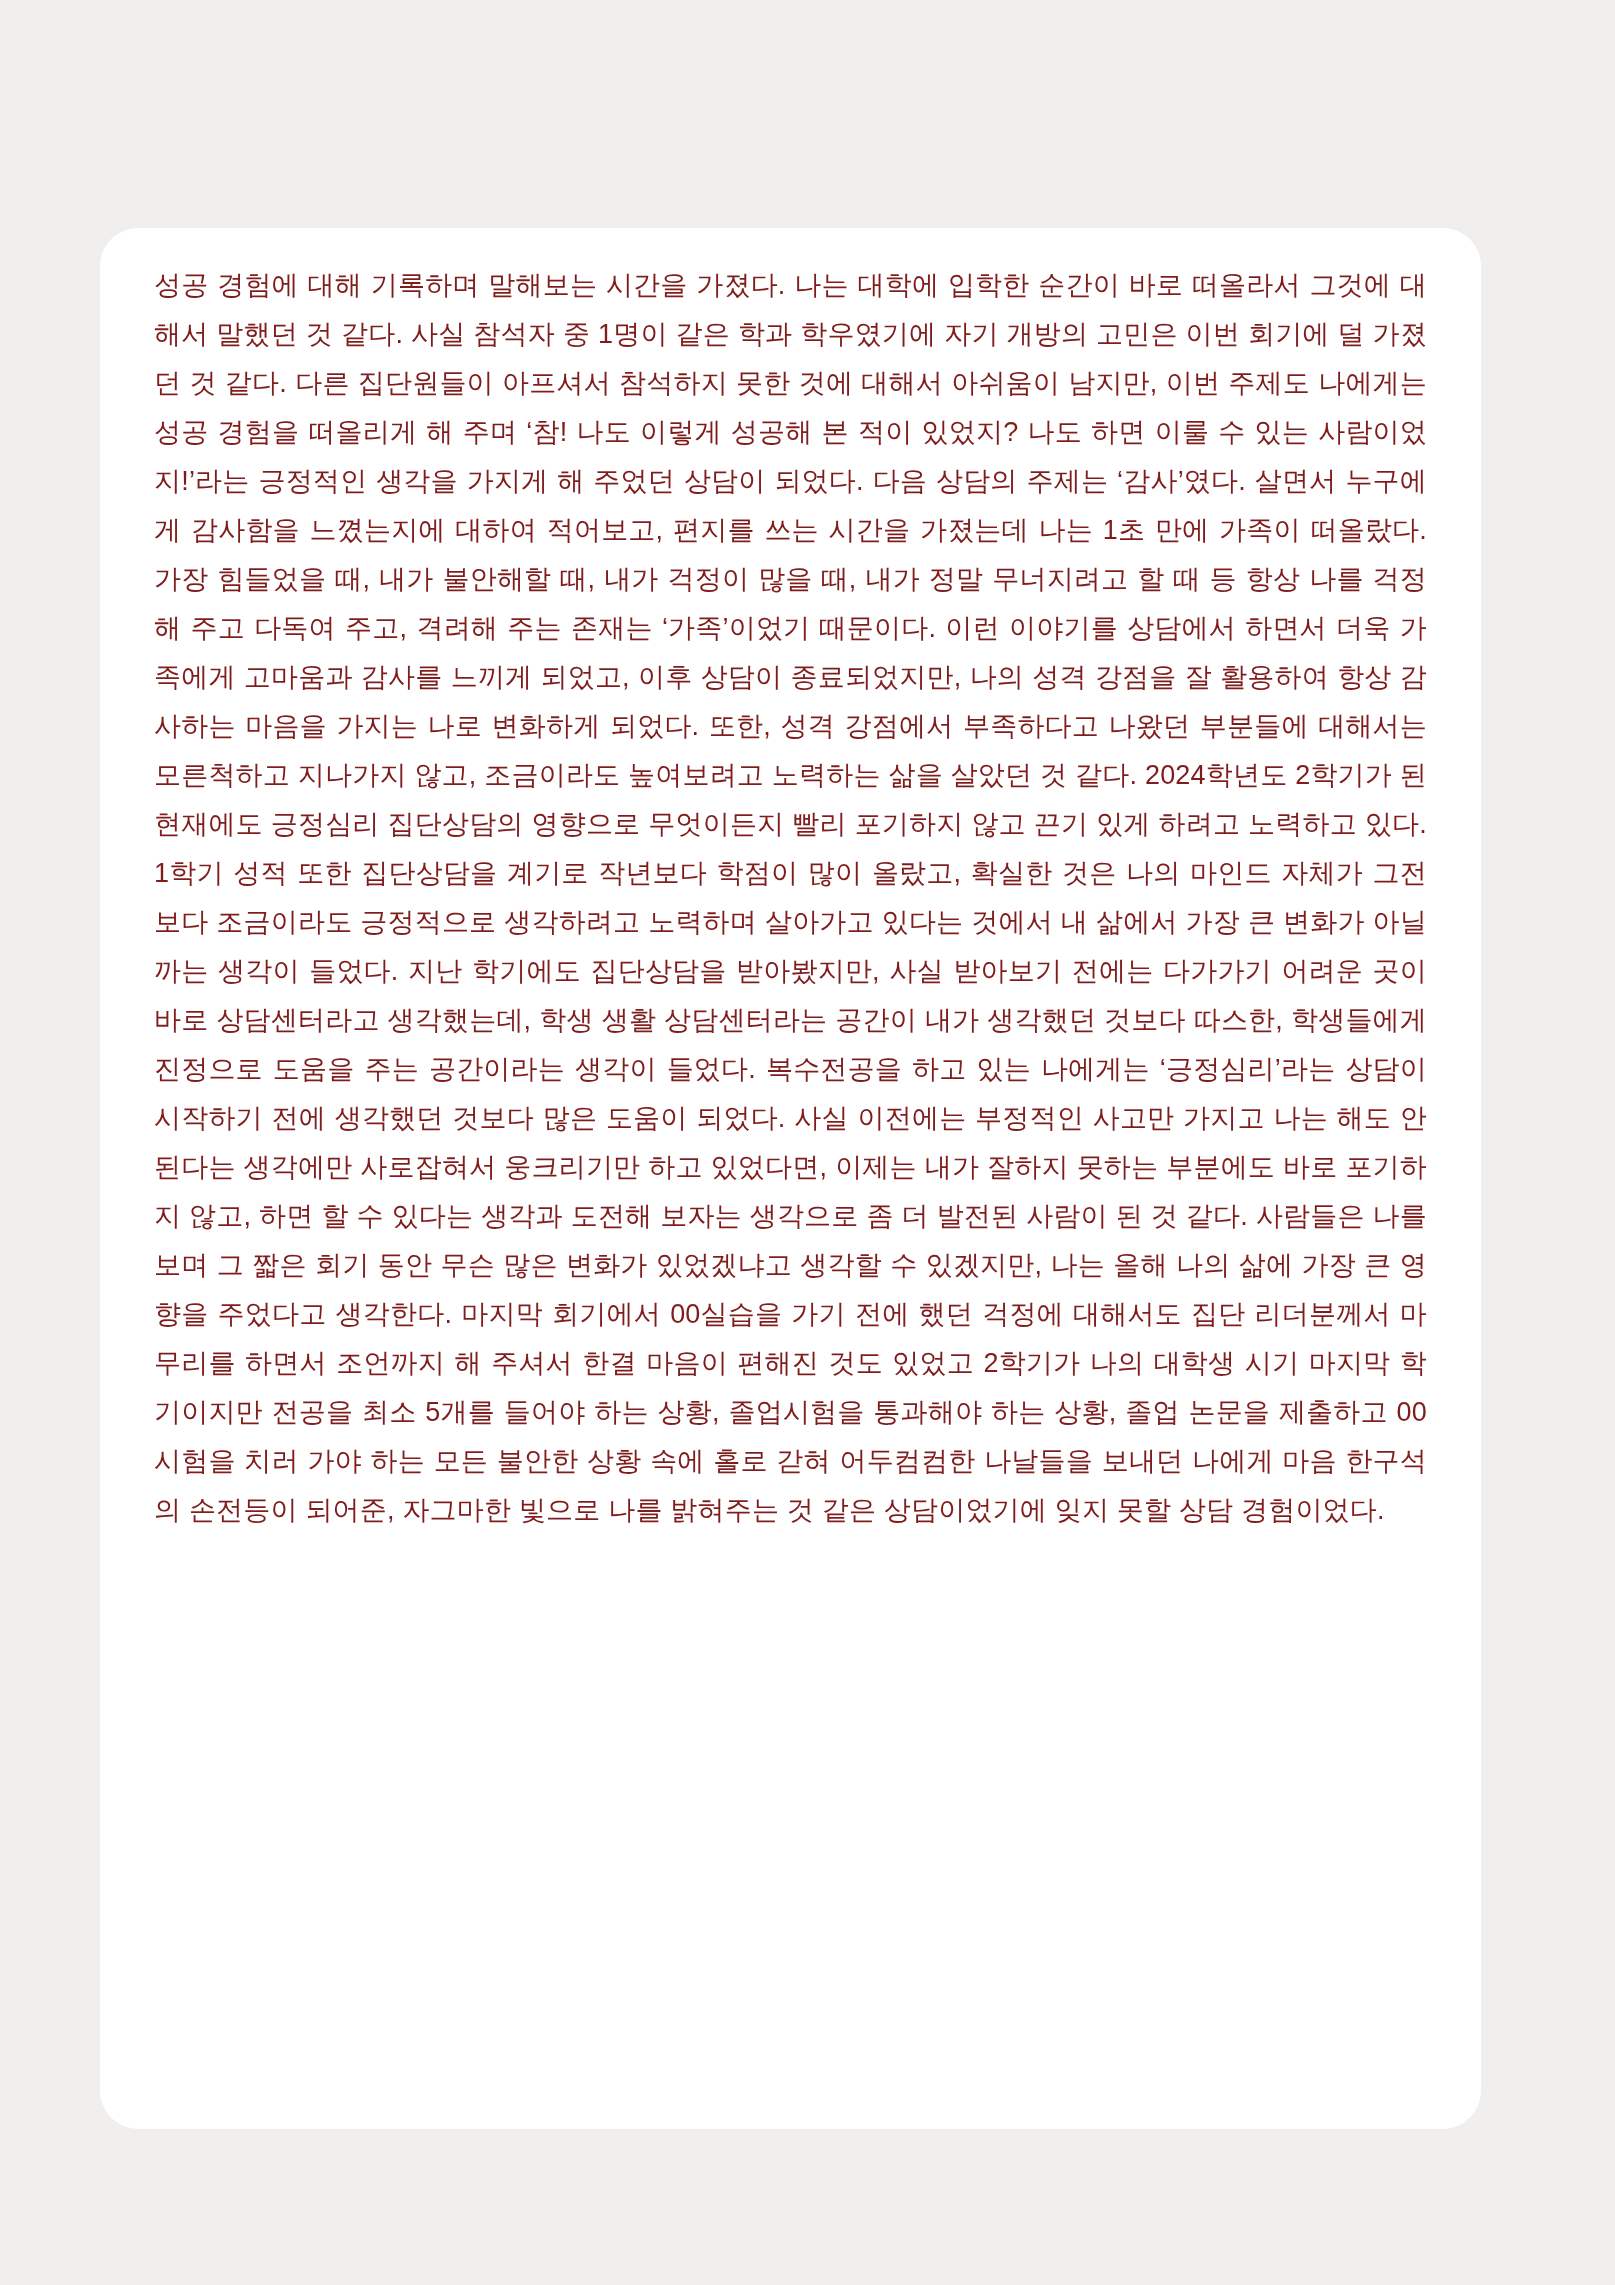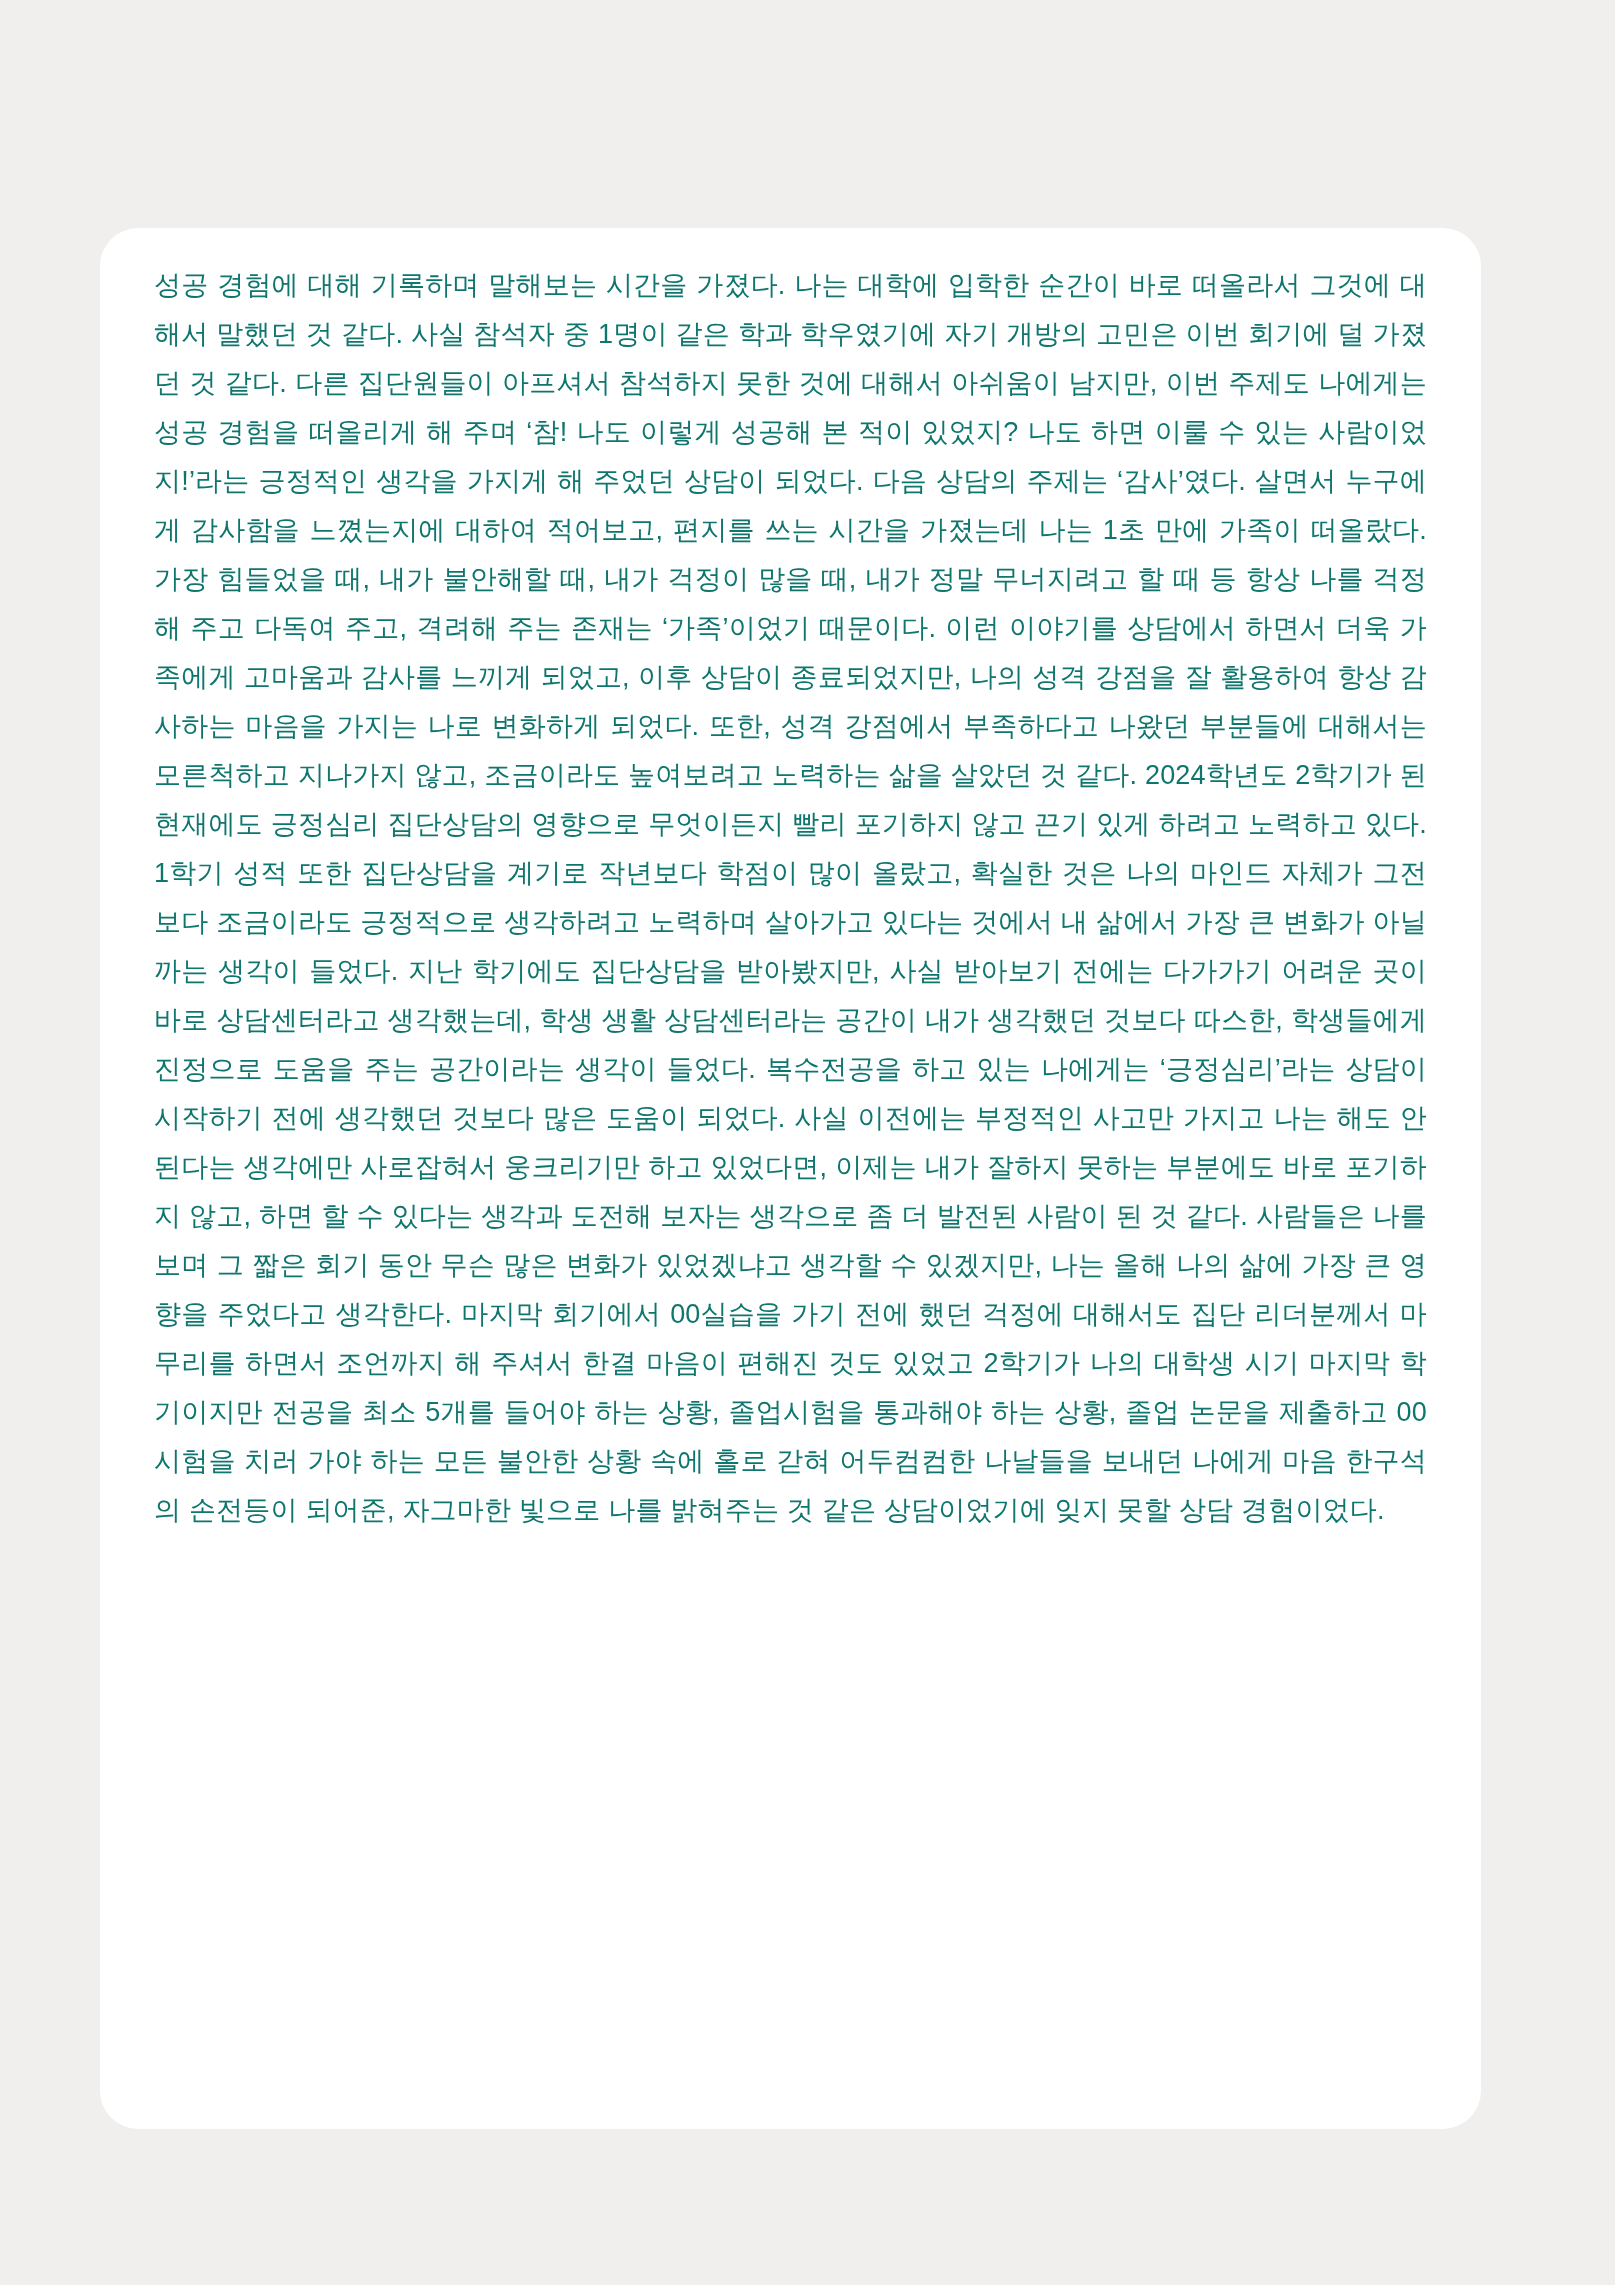--- a/index.html
+++ b/index.html
@@ -25,21 +25,21 @@
     height: 1901px;
     background: #ffffff;
     border-radius: 38px;
   }
   .card-inner {
     padding: 33px 54px 54px 54px;
   }
   .body-text {
     font-size: 27px;
     line-height: 49px;
-    color: #0f766e;
+    color: #7f1d1d;
     text-align: justify;
     letter-spacing: 0.2px;
     
     word-break: normal;
   }
 </style>
 </head>
 <body>
 
 <div class="page">

